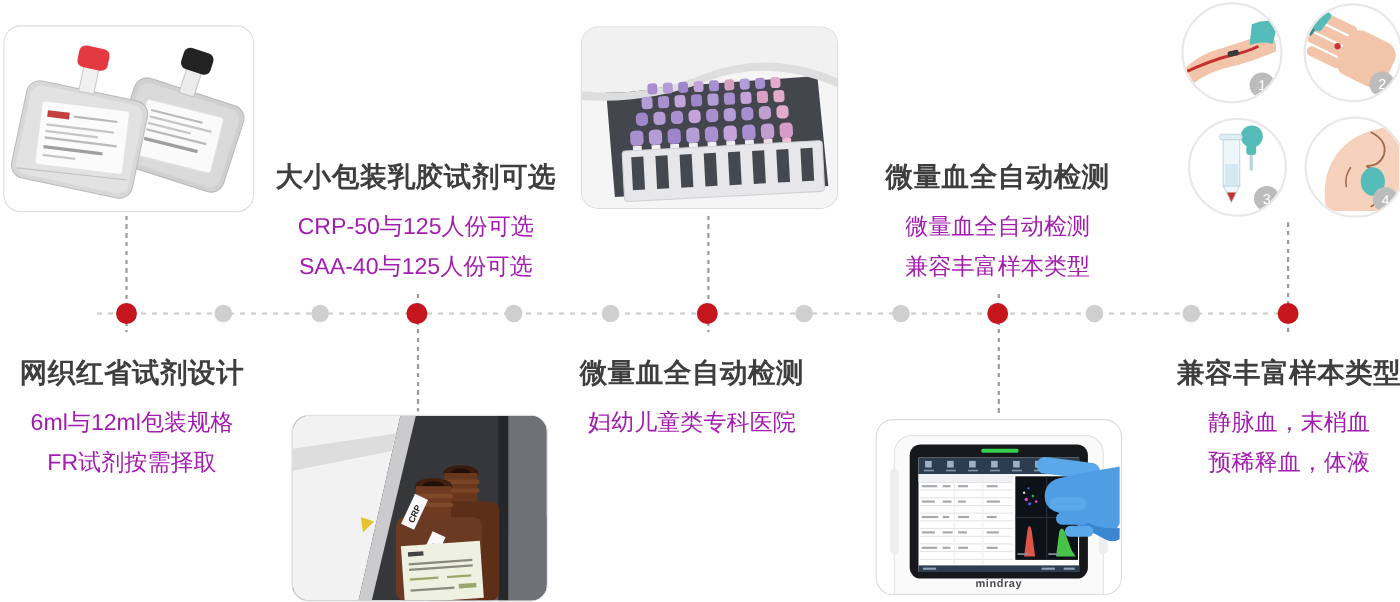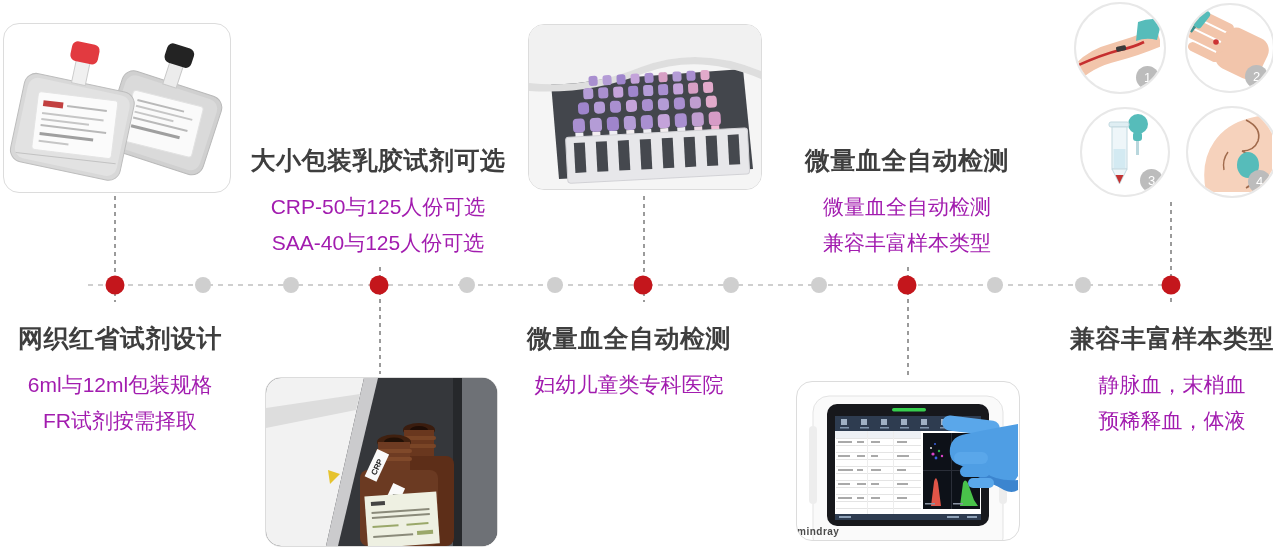--- a/index.html
+++ b/index.html
@@ -29,21 +29,21 @@
   #feat-1{left:-50px;} #feat-2{left:208px;} #feat-3{left:459px;} #feat-4{left:737px;} #feat-5{left:1002px;}
 
   
   .photo-card{position:absolute;background:#fff;border:1px solid #dcdcdc;border-radius:16px;
               overflow:hidden;z-index:3;}
   #card-pouches{left:3px;top:23px;width:226px;height:168px;}
   #card-tubes{left:528px;top:24px;width:232px;height:164px;}
   #card-bottles{left:265px;top:377px;width:231px;height:168px;}
   #card-device{left:796px;top:381px;width:222px;height:158px;}
   .photo-card svg{display:block;}
-  .device-logo{position:absolute;left:0;right:0;top:144px;text-align:left;font-size:10px;
+  .device-logo{position:absolute;left:0;right:0;top:144px;text-align:center;font-size:10px;
                font-weight:bold;color:#4a4a4a;letter-spacing:.5px;}
   .glove{position:absolute;right:1px;top:24px;width:78px;height:104px;}
 
   
   .sample-circle{position:absolute;background:#fff;border:2.5px solid #e8e8e8;border-radius:50%;
                  overflow:hidden;z-index:3;}
   #circle-1{left:1074px;top:2px;width:88px;height:88px;}
   #circle-2{left:1185px;top:3px;width:86px;height:86px;}
   #circle-3{left:1080px;top:107px;width:86px;height:86px;}
   #circle-4{left:1186px;top:106px;width:88px;height:88px;}

